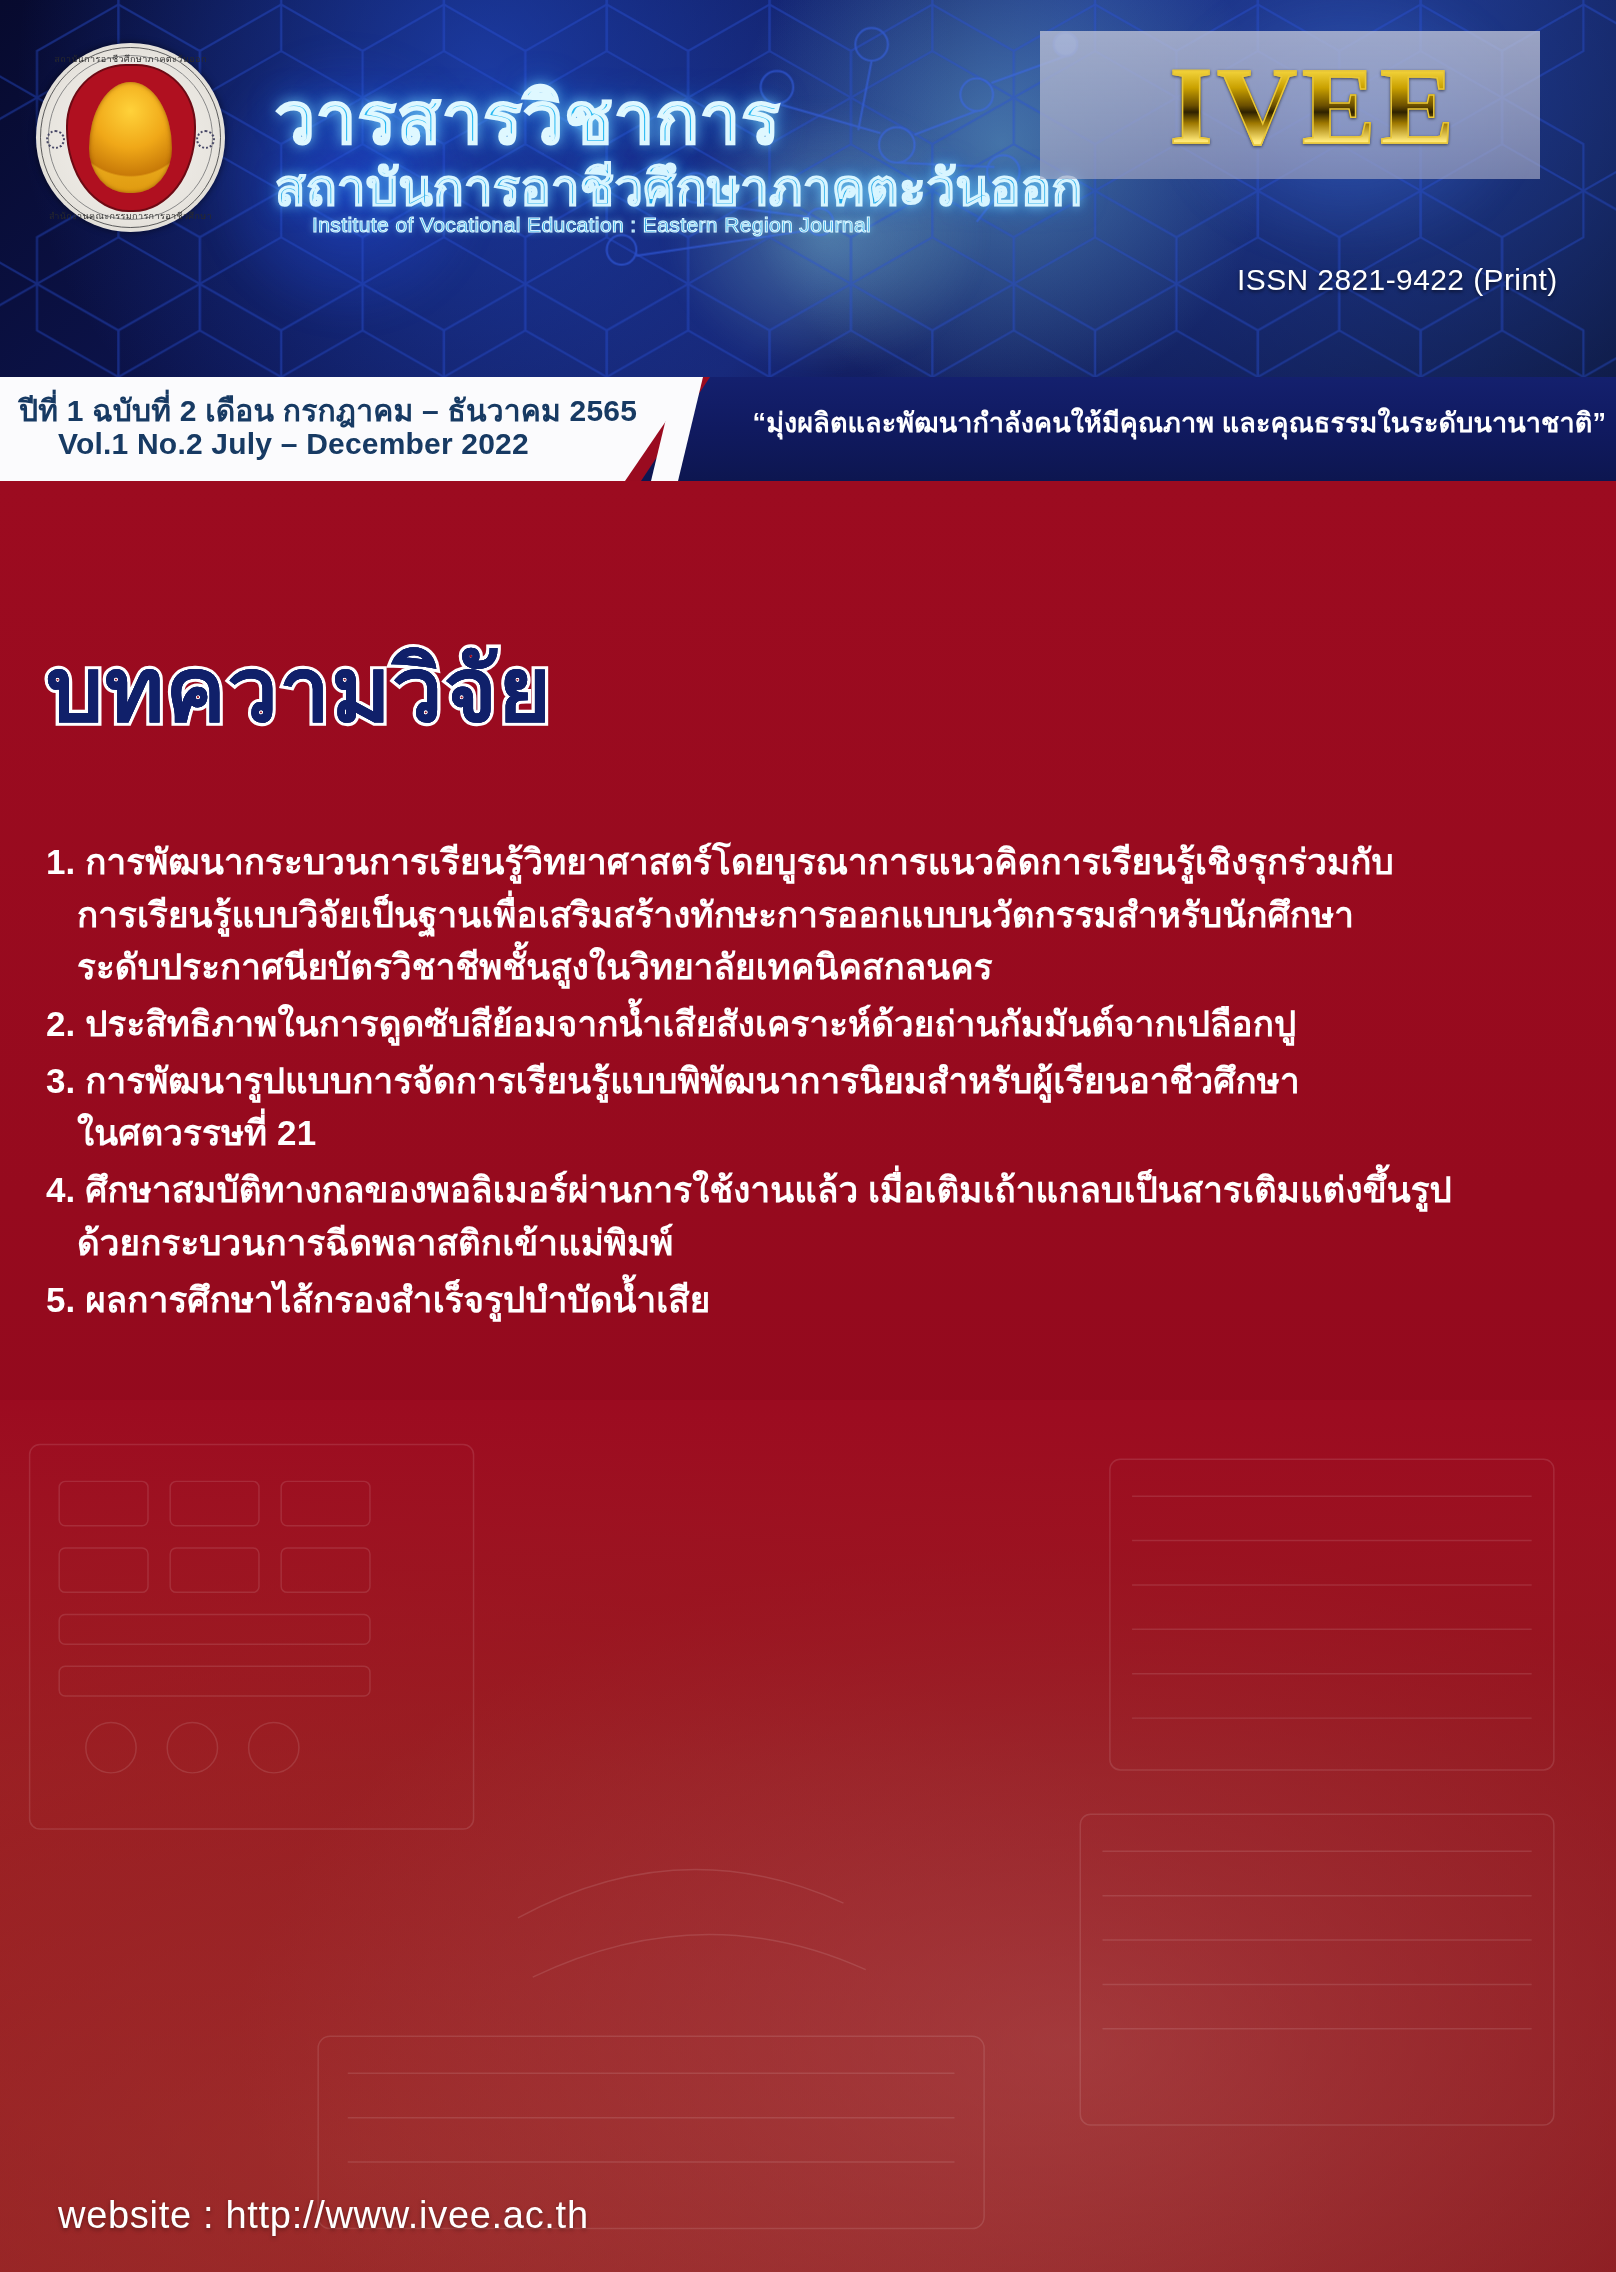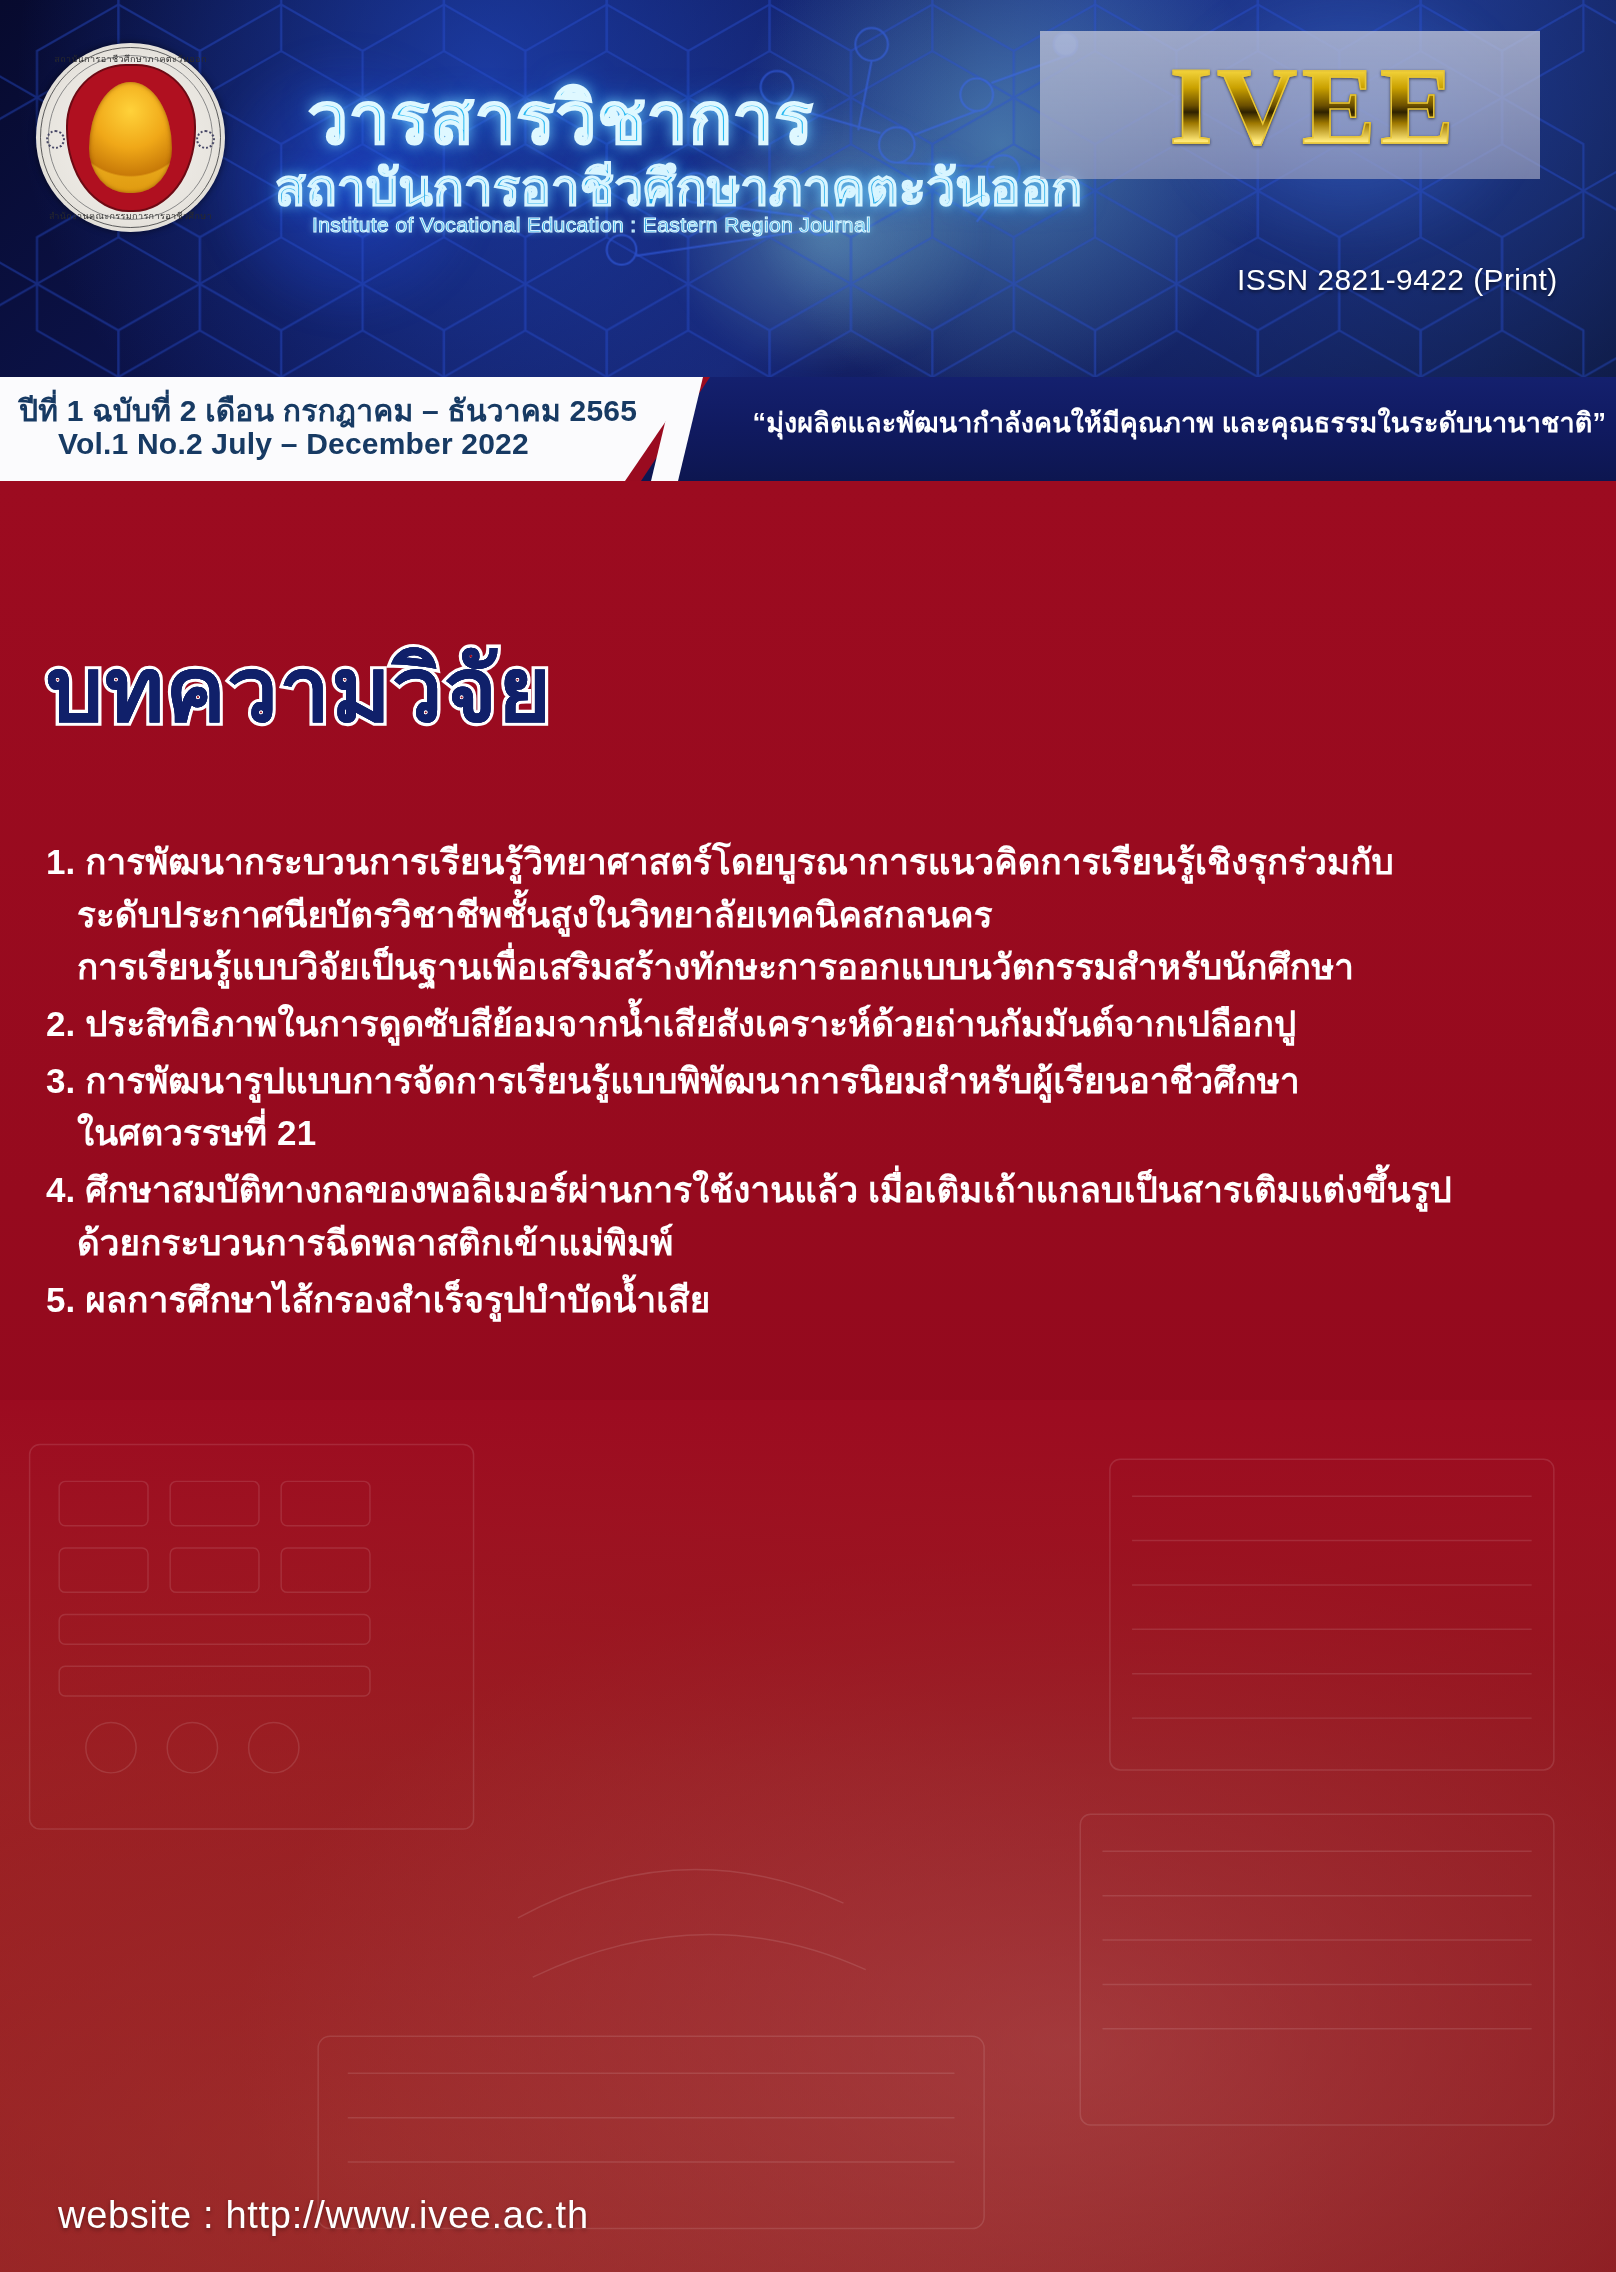--- a/index.html
+++ b/index.html
@@ -89,21 +89,20 @@
   .cog.left { left:10.4px; } .cog.right { right:10.4px; }
 
   
   .title-th1 {
     position:absolute; left:275px; top:61px;
     font-size:71px; font-weight:bold; letter-spacing:1.5px;
     color:#27b9f2;
     -webkit-text-stroke:2.2px #dff8ff;
     text-shadow:0 0 13.3px rgba(120,220,255,.95), 0 0 31px rgba(40,140,255,.75);
     white-space:nowrap;
-    margin-left:33px;
   }
   .title-th2 {
     position:absolute; left:275px; top:148px;
     font-size:50px; font-weight:bold; letter-spacing:0.7px;
     color:#1ea8e8;
     -webkit-text-stroke:1.5px #d8f5ff;
     text-shadow:0 0 10.4px rgba(120,220,255,.9), 0 0 25px rgba(40,140,255,.7);
     white-space:nowrap;
   }
   .title-en {
@@ -375,22 +374,22 @@
       </div>
     </div>
 
     <div class="heading">บทความวิจัย</div>
     <div class="heading-fill">บทความวิจัย</div>
 
     <div class="article-list">
 
       <div class="article">
         <span class="article-line">1. การพัฒนากระบวนการเรียนรู้วิทยาศาสตร์โดยบูรณาการแนวคิดการเรียนรู้เชิงรุกร่วมกับ</span>
+        <span class="article-line indent">การเรียนรู้แบบวิจัยเป็นฐานเพื่อเสริมสร้างทักษะการออกแบบนวัตกรรมสำหรับนักศึกษา</span>
         <span class="article-line indent">ระดับประกาศนียบัตรวิชาชีพชั้นสูงในวิทยาลัยเทคนิคสกลนคร</span>
-        <span class="article-line indent">การเรียนรู้แบบวิจัยเป็นฐานเพื่อเสริมสร้างทักษะการออกแบบนวัตกรรมสำหรับนักศึกษา</span>
       </div>
 
       <div class="article">
         <span class="article-line">2. ประสิทธิภาพในการดูดซับสีย้อมจากน้ำเสียสังเคราะห์ด้วยถ่านกัมมันต์จากเปลือกปู</span>
       </div>
 
       <div class="article">
         <span class="article-line">3. การพัฒนารูปแบบการจัดการเรียนรู้แบบพิพัฒนาการนิยมสำหรับผู้เรียนอาชีวศึกษา</span>
         <span class="article-line indent">ในศตวรรษที่ 21</span>
       </div>

